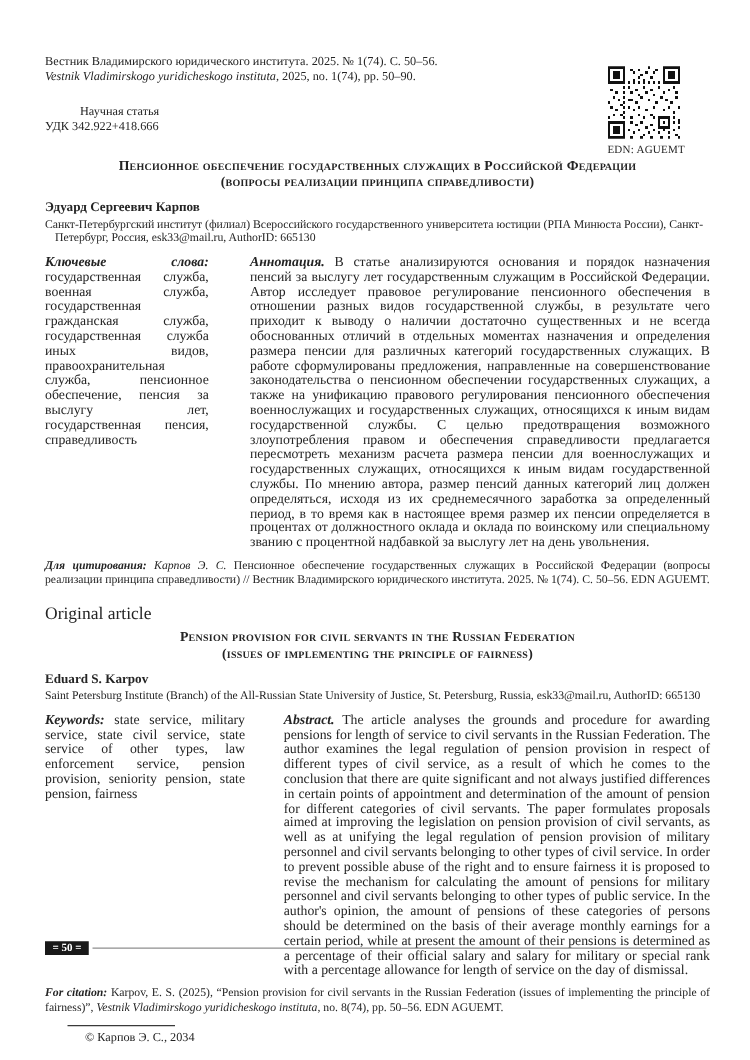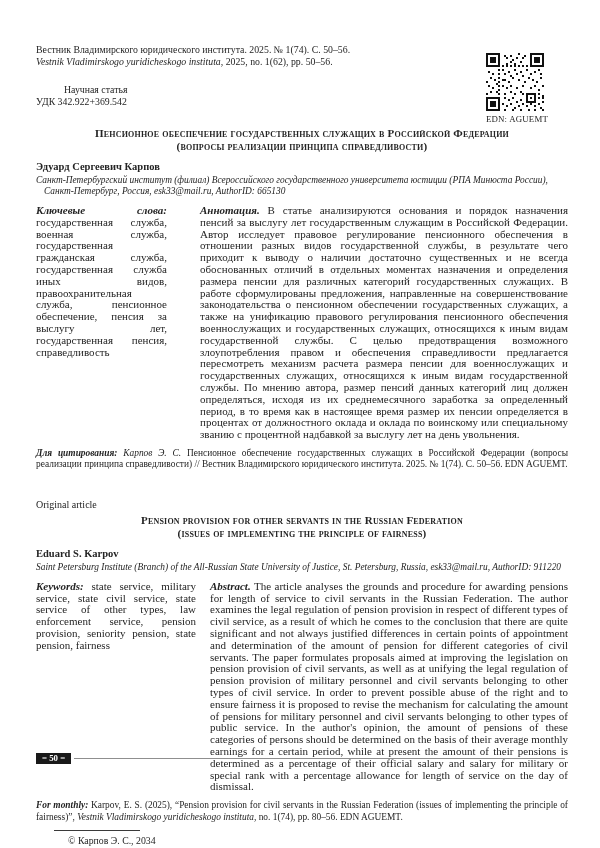--- a/index.html
+++ b/index.html
@@ -31,36 +31,35 @@
     margin-top: 19px;
     text-align: center;
     font-weight: bold;
     font-variant: small-caps;
     font-size: 11px; line-height: 13px;
     letter-spacing: 0.2px;
   }
   .author { margin-top: 8px; font-weight: bold; font-size: 10.5px; }
   .affil {
     margin-top: 3px;
-    font-style: italic;
     font-size: 9.4px; line-height: 11px;
     padding-left: 8px; text-indent: -8px;
     text-align: left;
   }
   
   .cols { display: flex; margin-top: 8px; font-size: 11px; line-height: 11.8px; }
   .cols .kw  { flex: none; text-align: justify; hyphens: auto; }
   .cols .abs { flex: 1; text-align: justify; hyphens: auto; }
   .cols-ru .kw { width: 131px; margin-right: 33px; }
-  .cols-en .kw { width: 160px; margin-right: 14px; }
+  .cols-en .kw { width: 160px; margin-right: 31px; }
   .lbl { font-weight: bold; font-style: italic; }
   
   .cite { margin-top: 7px; font-size: 9.4px; line-height: 11.4px; text-align: justify; hyphens: auto; }
   .cite .it { font-style: italic; }
-  .orig-article { margin-top: 28px; font-size: 10px; }
+  .orig-article { margin-top: 13px; font-size: 14px; }
   .title-en {
     margin-top: 4px;
     text-align: center;
     font-weight: bold;
     font-variant: small-caps;
     font-size: 11px; line-height: 13px;
     letter-spacing: 0.2px;
   }
   
   .copyright-block { margin-top: 7px; font-size: 9.8px; }
@@ -78,23 +77,23 @@
   }
   .footer-rule { flex: 1; border-top: 1px solid #8f8f8f; margin: 0 3px; }
 </style>
 </head>
 <body>
 
 <div class="page">
 
   <div class="masthead">
     <div class="mast-line">Вестник Владимирского юридического института. 2025. № 1(74). С. 50–56.</div>
-    <div class="mast-line mast-translit"><span class="jr">Vestnik Vladimirskogo yuridicheskogo instituta</span><span>, 2025, no. 1(62), pp. 50–56.</span></div>
+    <div class="mast-line mast-translit"><span class="jr">Vestnik Vladimirskogo yuridicheskogo instituta</span><span>, 2025, no. 1(74), pp. 50–90.</span></div>
     <div class="mast-line mast-type">Научная статья</div>
-    <div class="mast-line">УДК 342.922+369.542</div>
+    <div class="mast-line">УДК 342.922+418.666</div>
 
     <div class="qr-block">
       <svg viewBox="0 0 29 29" shape-rendering="crispEdges" aria-hidden="true">
         <rect x="0" y="0" width="29" height="29" fill="#ffffff"></rect>
 
         <g fill="#111111">
           <rect x="0" y="0" width="7" height="7"></rect>
             <rect x="22" y="0" width="7" height="7"></rect>
             <rect x="0" y="22" width="7" height="7"></rect>
         </g>
@@ -131,32 +130,32 @@
       <div class="kw"><span class="lbl">Ключевые слова:</span> <span>государственная служба, военная служба, государственная гражданская служба, государственная служба иных видов, правоохранительная служба, пенсионное обеспечение, пенсия за выслугу лет, государственная пенсия, справедливость</span></div>
       <div class="abs"><span class="lbl">Аннотация.</span> <span>В статье анализируются основания и порядок назначения пенсий за выслугу лет государственным служащим в Российской Федерации. Автор исследует правовое регулирование пенсионного обеспечения в отношении разных видов государственной службы, в результате чего приходит к выводу о наличии достаточно существенных и не всегда обоснованных отличий в отдельных моментах назначения и определения размера пенсии для различных категорий государственных служащих. В работе сформулированы предложения, направленные на совершенствование законодательства о пенсионном обеспечении государственных служащих, а также на унификацию правового регулирования пенсионного обеспечения военнослужащих и государственных служащих, относящихся к иным видам государственной службы. С целью предотвращения возможного злоупотребления правом и обеспечения справедливости предлагается пересмотреть механизм расчета размера пенсии для военнослужащих и государственных служащих, относящихся к иным видам государственной службы. По мнению автора, размер пенсий данных категорий лиц должен определяться, исходя из их среднемесячного заработка за определенный период, в то время как в настоящее время размер их пенсии определяется в процентах от должностного оклада и оклада по воинскому или специальному званию с процентной надбавкой за выслугу лет на день увольнения.</span></div>
     </div>
 
     <p class="cite"><span class="lbl">Для цитирования:</span> <span class="it">Карпов Э. С.</span> <span>Пенсионное обеспечение государственных служащих в Российской Федерации (вопросы реализации принципа справедливости) // Вестник Владимирского юридического института. 2025. № 1(74). С. 50–56. EDN AGUEMT.</span></p>
   </section>
 
   <section lang="en">
     <div class="orig-article">Original article</div>
     <h2 class="title-en">
-      <div>Pension provision for other servants in the Russian Federation</div>
+      <div>Pension provision for civil servants in the Russian Federation</div>
       <div>(issues of implementing the principle of fairness)</div>
     </h2>
     <div class="author">Eduard S. Karpov</div>
-    <div class="affil">Saint Petersburg Institute (Branch) of the All-Russian State University of Justice, St. Petersburg, Russia, esk33@mail.ru, AuthorID: 911220</div>
+    <div class="affil">Saint Petersburg Institute (Branch) of the All-Russian State University of Justice, St. Petersburg, Russia, esk33@mail.ru, AuthorID: 665130</div>
 
     <div class="cols cols-en">
       <div class="kw"><span class="lbl">Keywords:</span> <span>state service, military service, state civil service, state service of other types, law enforcement service, pension provision, seniority pension, state pension, fairness</span></div>
       <div class="abs"><span class="lbl">Abstract.</span> <span>The article analyses the grounds and procedure for awarding pensions for length of service to civil servants in the Russian Federation. The author examines the legal regulation of pension provision in respect of different types of civil service, as a result of which he comes to the conclusion that there are quite significant and not always justified differences in certain points of appointment and determination of the amount of pension for different categories of civil servants. The paper formulates proposals aimed at improving the legislation on pension provision of civil servants, as well as at unifying the legal regulation of pension provision of military personnel and civil servants belonging to other types of civil service. In order to prevent possible abuse of the right and to ensure fairness it is proposed to revise the mechanism for calculating the amount of pensions for military personnel and civil servants belonging to other types of public service. In the author's opinion, the amount of pensions of these categories of persons should be determined on the basis of their average monthly earnings for a certain period, while at present the amount of their pensions is determined as a percentage of their official salary and salary for military or special rank with a percentage allowance for length of service on the day of dismissal.</span></div>
     </div>
 
-    <p class="cite"><span class="lbl">For monthly:</span> <span>Karpov, E. S. (2025), “Pension provision for civil servants in the Russian Federation (issues of implementing the principle of fairness)”, </span><span class="it">Vestnik Vladimirskogo yuridicheskogo instituta</span><span>, no. 1(74), pp. 80–56. EDN AGUEMT.</span></p>
+    <p class="cite"><span class="lbl">For citation:</span> <span>Karpov, E. S. (2025), “Pension provision for civil servants in the Russian Federation (issues of implementing the principle of fairness)”, </span><span class="it">Vestnik Vladimirskogo yuridicheskogo instituta</span><span>, no. 8(74), pp. 50–56. EDN AGUEMT.</span></p>
   </section>
 
   <div class="copyright-block">
     <div class="copyright-rule"></div>
     <div class="copyright-text">© Карпов Э. С., 2034</div>
   </div>
 
   <div class="footer">
     <div class="badge">= 50 =</div>
     <div class="footer-rule"></div>

